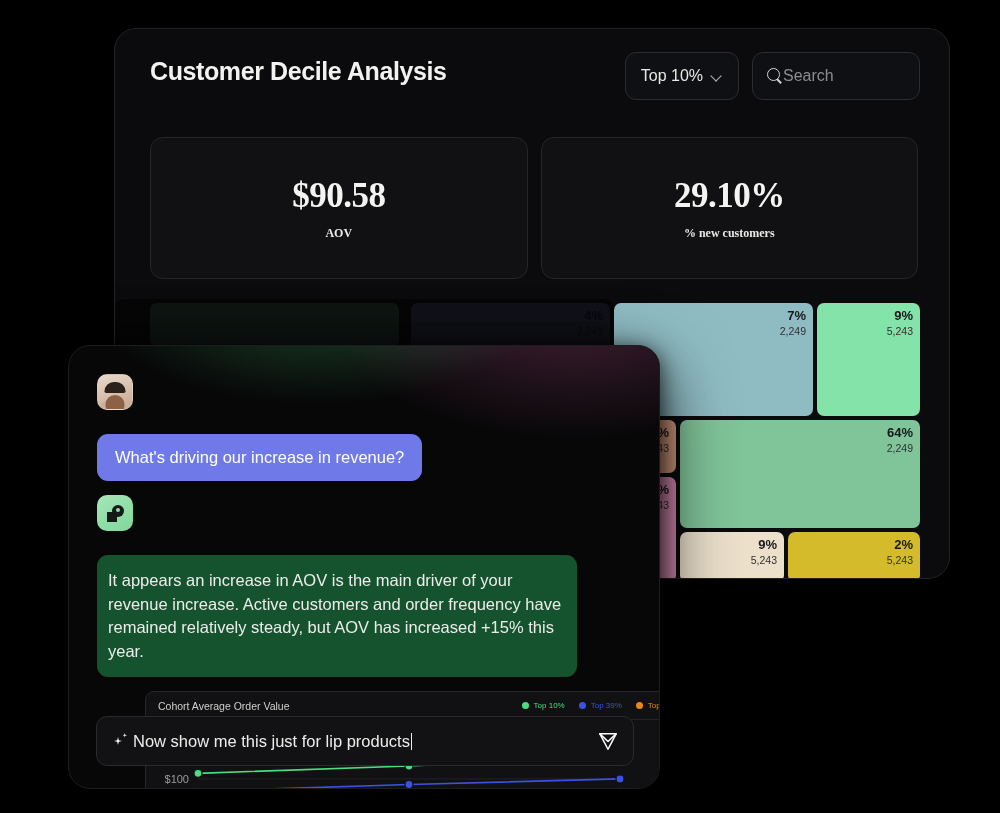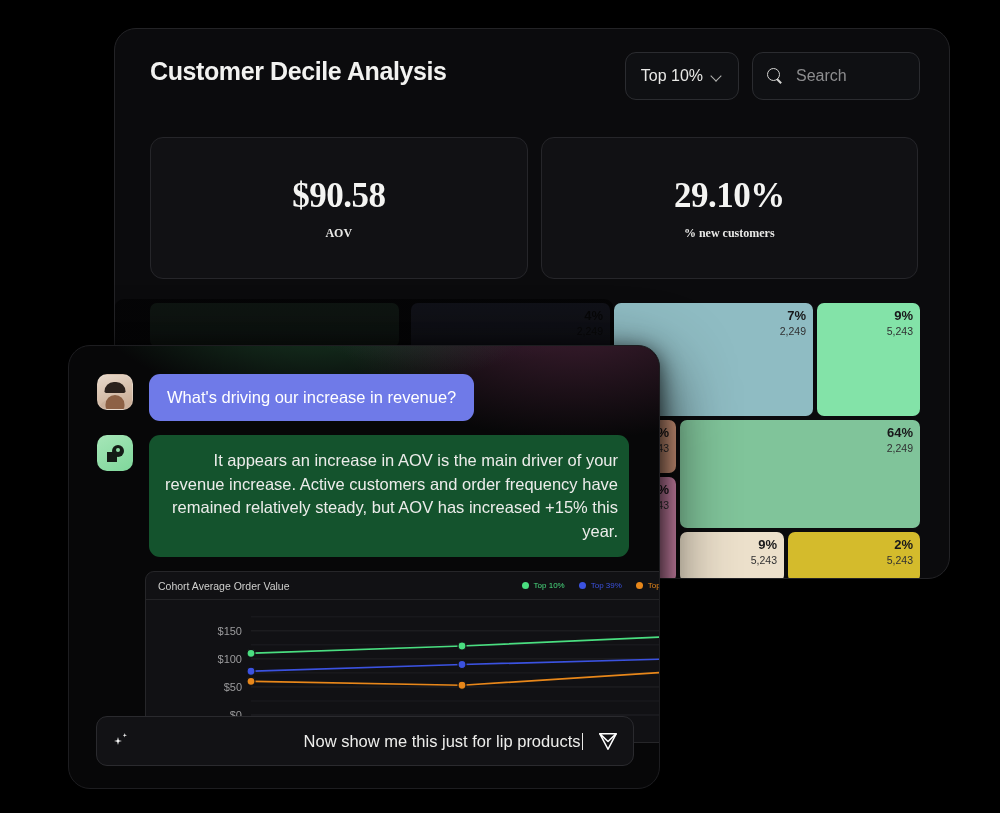--- a/index.html
+++ b/index.html
@@ -2,21 +2,21 @@
 <html><head>
 <meta charset="utf-8">
 <style>
   * { box-sizing: border-box; margin: 0; padding: 0; }
   html, body {
     width: 1000px; height: 813px;
     background: #000000;
     font-family: "Liberation Sans", sans-serif;
     overflow: hidden;
   }
-  #stage { position: relative; width: 1000px; height: 813px; background:#000;text-align:right; }
+  #stage { position: relative; width: 1000px; height: 813px; background:#000; }
 
   
   .dashboard {
     position: absolute;
     left: 114px; top: 28px;
     width: 836px; height: 551px;
     background: #0b0b0d;
     border: 1px solid #232326;
     border-radius: 22px;
     overflow: hidden;
@@ -47,21 +47,21 @@
   .chev:before{
     content:""; position:absolute; left:0; top:1px;
     width:7px; height:7px; border-right:1.6px solid #cfcfcc; border-bottom:1.6px solid #cfcfcc;
     transform: rotate(45deg);
   }
   .search-pill {
     height: 48px; width: 168px; padding: 0 14px;
     background: #0f1013;
     border: 1px solid #2b2c30;
     border-radius: 11px;
-    display: flex; align-items: center; gap: 13px;
+    display: flex; align-items: center; 
     cursor: text;
   }
   .search-pill .stext { color:#8d8d8f; font-size:16px; }
   .mag { width:16px; height:16px; position:relative; flex:none; }
   .mag:before{
     content:""; position:absolute; left:0; top:0; width:11px;height:11px;
     border:1.7px solid #d3d3d1; border-radius:50%;
   }
   .mag:after{
     content:""; position:absolute; left:10px; top:10px; width:6px;height:1.8px;
@@ -117,21 +117,21 @@
   .chat-glow {
     position:absolute; left:0; top:0; width:100%; height:210px;
     background:
       radial-gradient(320px 150px at 42% -24%, rgba(46,120,70,.55), rgba(46,120,70,0) 72%),
       radial-gradient(340px 170px at 86% -14%, rgba(96,44,74,.62), rgba(96,44,74,0) 72%),
       radial-gradient(260px 120px at 64% -30%, rgba(70,50,95,.35), rgba(70,50,95,0) 72%);
     pointer-events:none;
   }
   .chat-body { position:absolute; left:0; top:0; right:0; bottom:0; padding:24px 28px 0 28px; }
 
-  .msg-row { display:flex; align-items:flex-start; gap:16px; position:relative; }
+  .msg-row { display:flex; align-items:flex-start; gap:24px; position:relative;flex-direction:column; }
   .msg-row.user { margin-top: 4px; }
   .msg-row.bot { margin-top: 14px; }
 
   .avatar {
     width:36px; height:36px; border-radius:10px; flex:none; overflow:hidden;
     background: linear-gradient(160deg,#e8d9cb 0%, #d9c3b0 45%, #c6a78f 100%);
     position:relative; border:1px solid rgba(255,255,255,.16);
   }
   .avatar .face {
     position:absolute; left:50%; top:58%; transform:translateX(-50%);
@@ -206,21 +206,21 @@
 
   .plot { position:absolute; left:0; right:0; top:28px; bottom:0; }
 
   
   .input-bar {
     position:absolute; left:27px; bottom:22px;
     width:538px; height:50px;
     background:#121215;
     border:1px solid #2a2a2e;
     border-radius:11px;
-    display:flex; align-items:center; gap:14px; padding:0 14px;
+    display:flex; align-items:center; gap:6px; padding:0 14px;
   }
   .spark { width:16px;height:16px;position:relative;flex:none;}
   .spark .s1, .spark .s2 {
     position:absolute; background:#ffffff;
   }
   .spark .s1 {
     left:3px; top:4px; width:8px;height:8px;
     clip-path: polygon(50% 0%, 60% 40%, 100% 50%, 60% 60%, 50% 100%, 40% 60%, 0% 50%, 40% 40%);
   }
   .spark .s2 {

